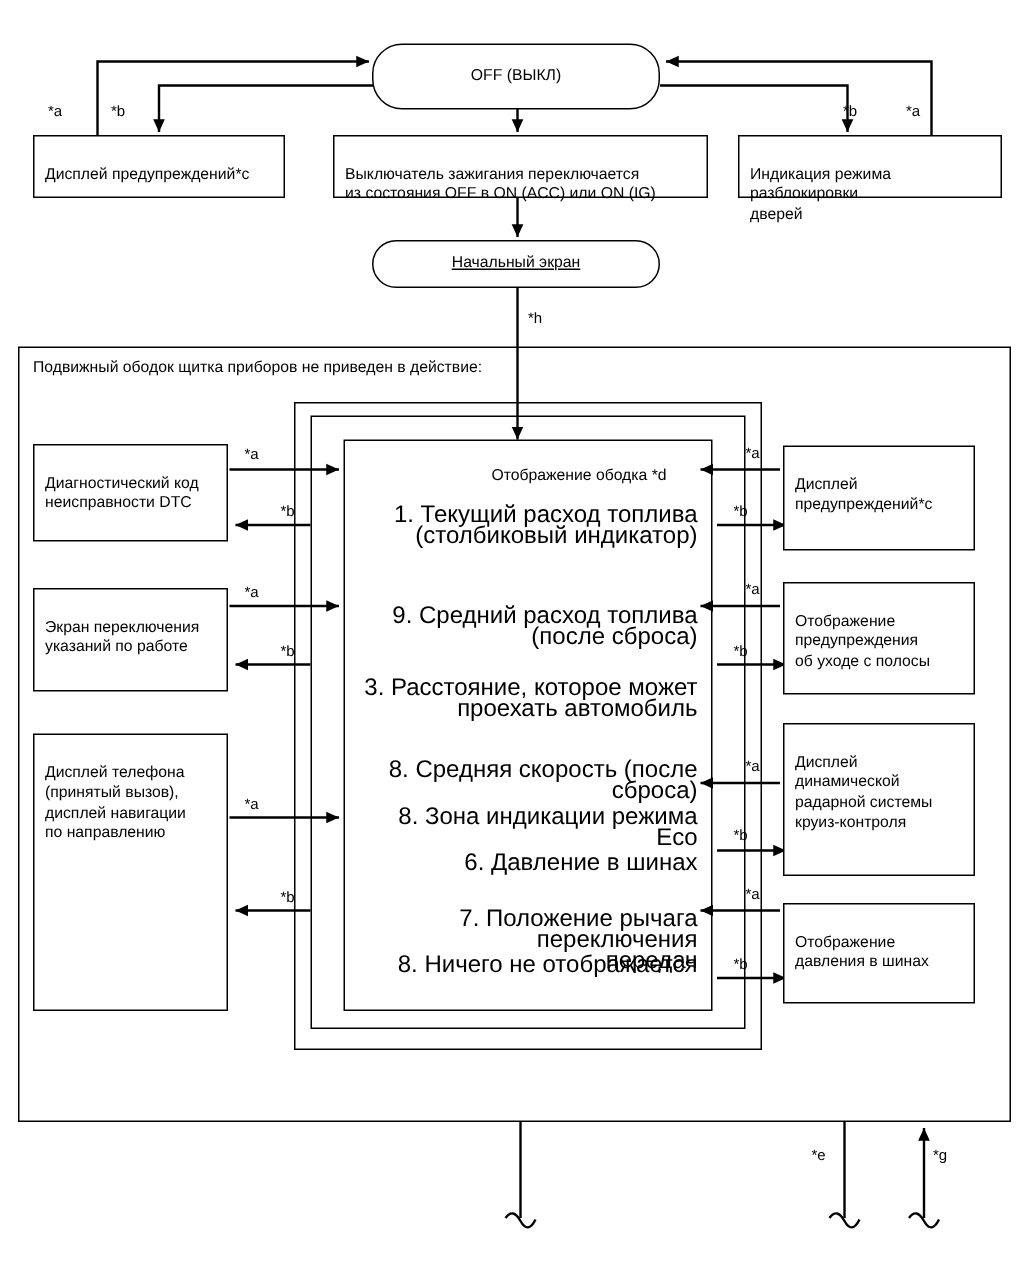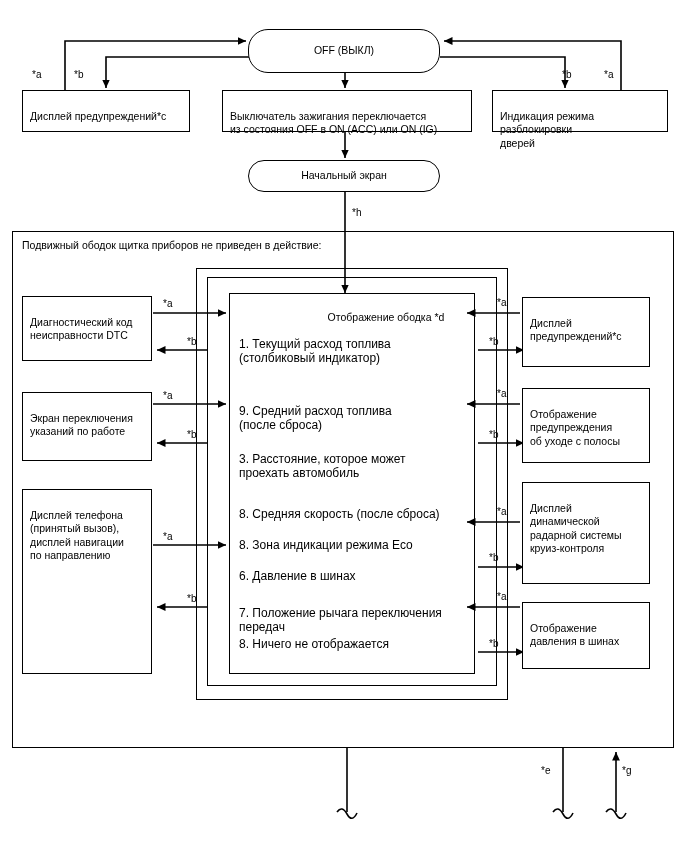--- a/index.html
+++ b/index.html
@@ -47,23 +47,24 @@
   }
   .inner-title {
     position: absolute;
     font-size: 10.5px;
     line-height: 14px;
     text-align: center;
     white-space: nowrap;
   }
   .list-item {
     position: absolute;
-    font-size: 12px;
+    font-size: 16px;
     line-height: 14px;
     white-space: pre-line;
+    text-align: right;
   }
   .lbl {
     position: absolute;
     font-size: 10px;
     line-height: 11px;
     white-space: nowrap;
   }
   svg.wires {
     position: absolute;
     left: 0;
@@ -151,21 +152,21 @@
   <div class="box" style="left:222px; top:90px; width:250px; height:42px;">
     <span>Выключатель зажигания переключается
 из состояния OFF в ON (ACC) или ON (IG)</span>
   </div>
 
   <div class="box" style="left:492px; top:90px; width:176px; height:42px;">
     <span>Индикация режима разблокировки
 дверей</span>
   </div>
 
-  <div class="box center" style="left:248px; top:160px; width:192px; height:32px; display:flex; align-items:center; justify-content:center;">
+  <div class="box center" style="left:248px; top:160px; width:192px; height:32px; display:flex; align-items:center; justify-content:center;text-decoration:underline;">
     <span>Начальный экран</span>
   </div>
 
   <div class="container-box" style="left:12px; top:231px; width:662px; height:517px;"></div>
 
   <div class="container-label" style="left:22px; top:239px;">Подвижный ободок щитка приборов не приведен в действие:</div>
 
   <div class="container-box" style="left:196px; top:268px; width:312px; height:432px;"></div>
   <div class="container-box" style="left:207px; top:277px; width:290px; height:409px;"></div>
   <div class="container-box" style="left:229px; top:293px; width:246px; height:381px; border-width:1.6px;"></div>

